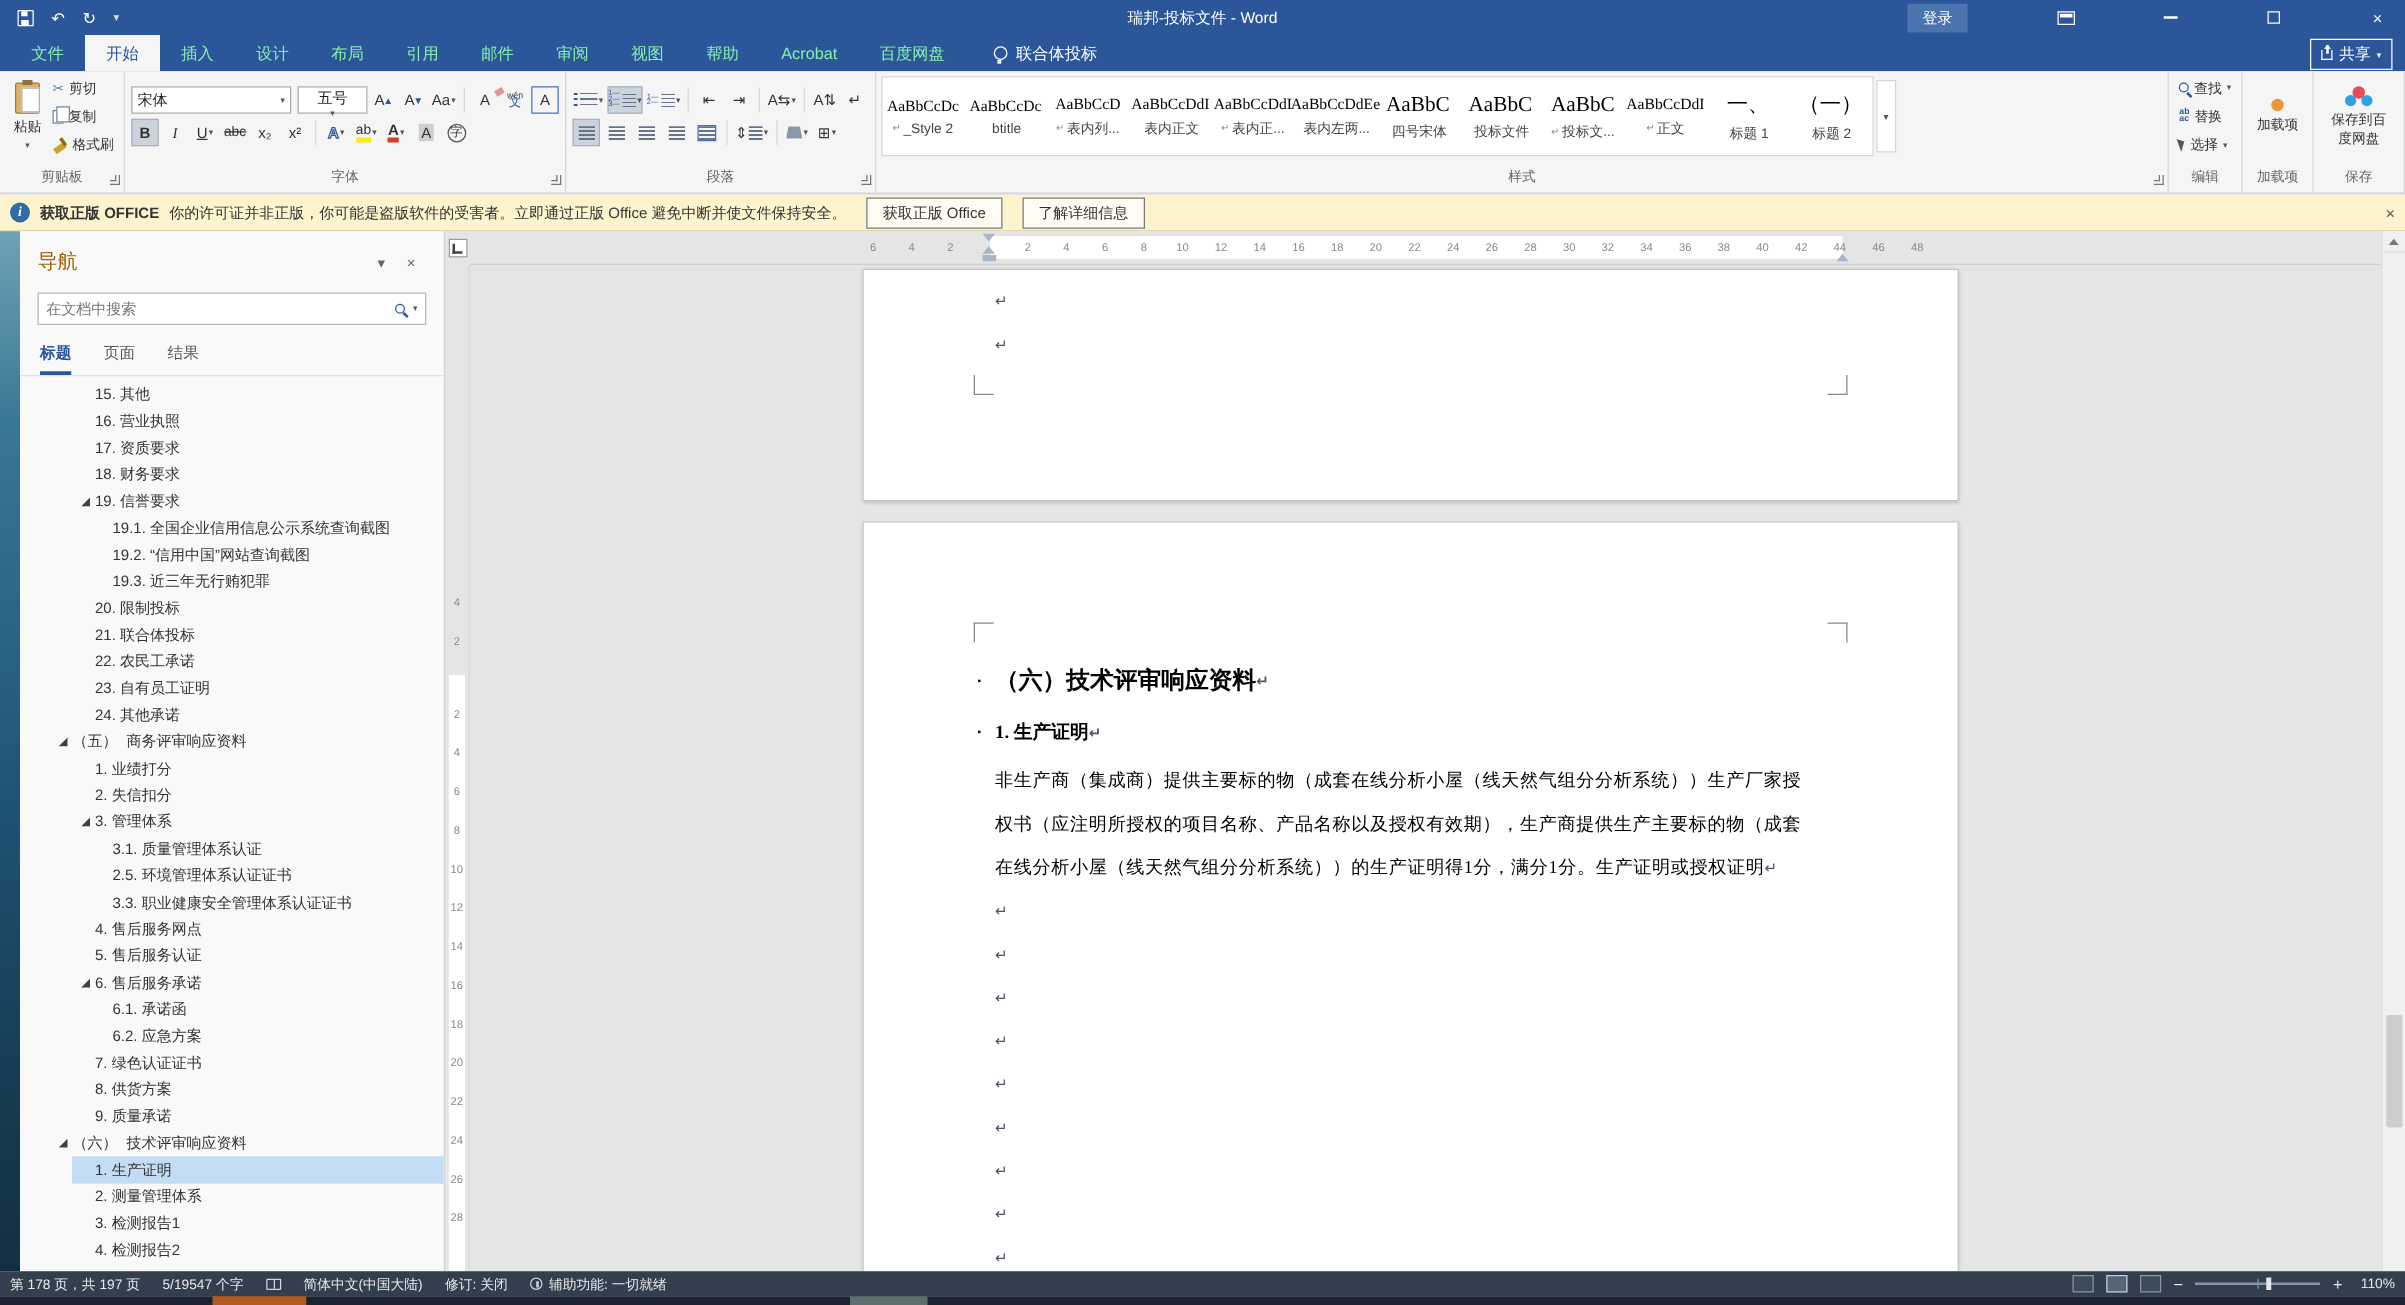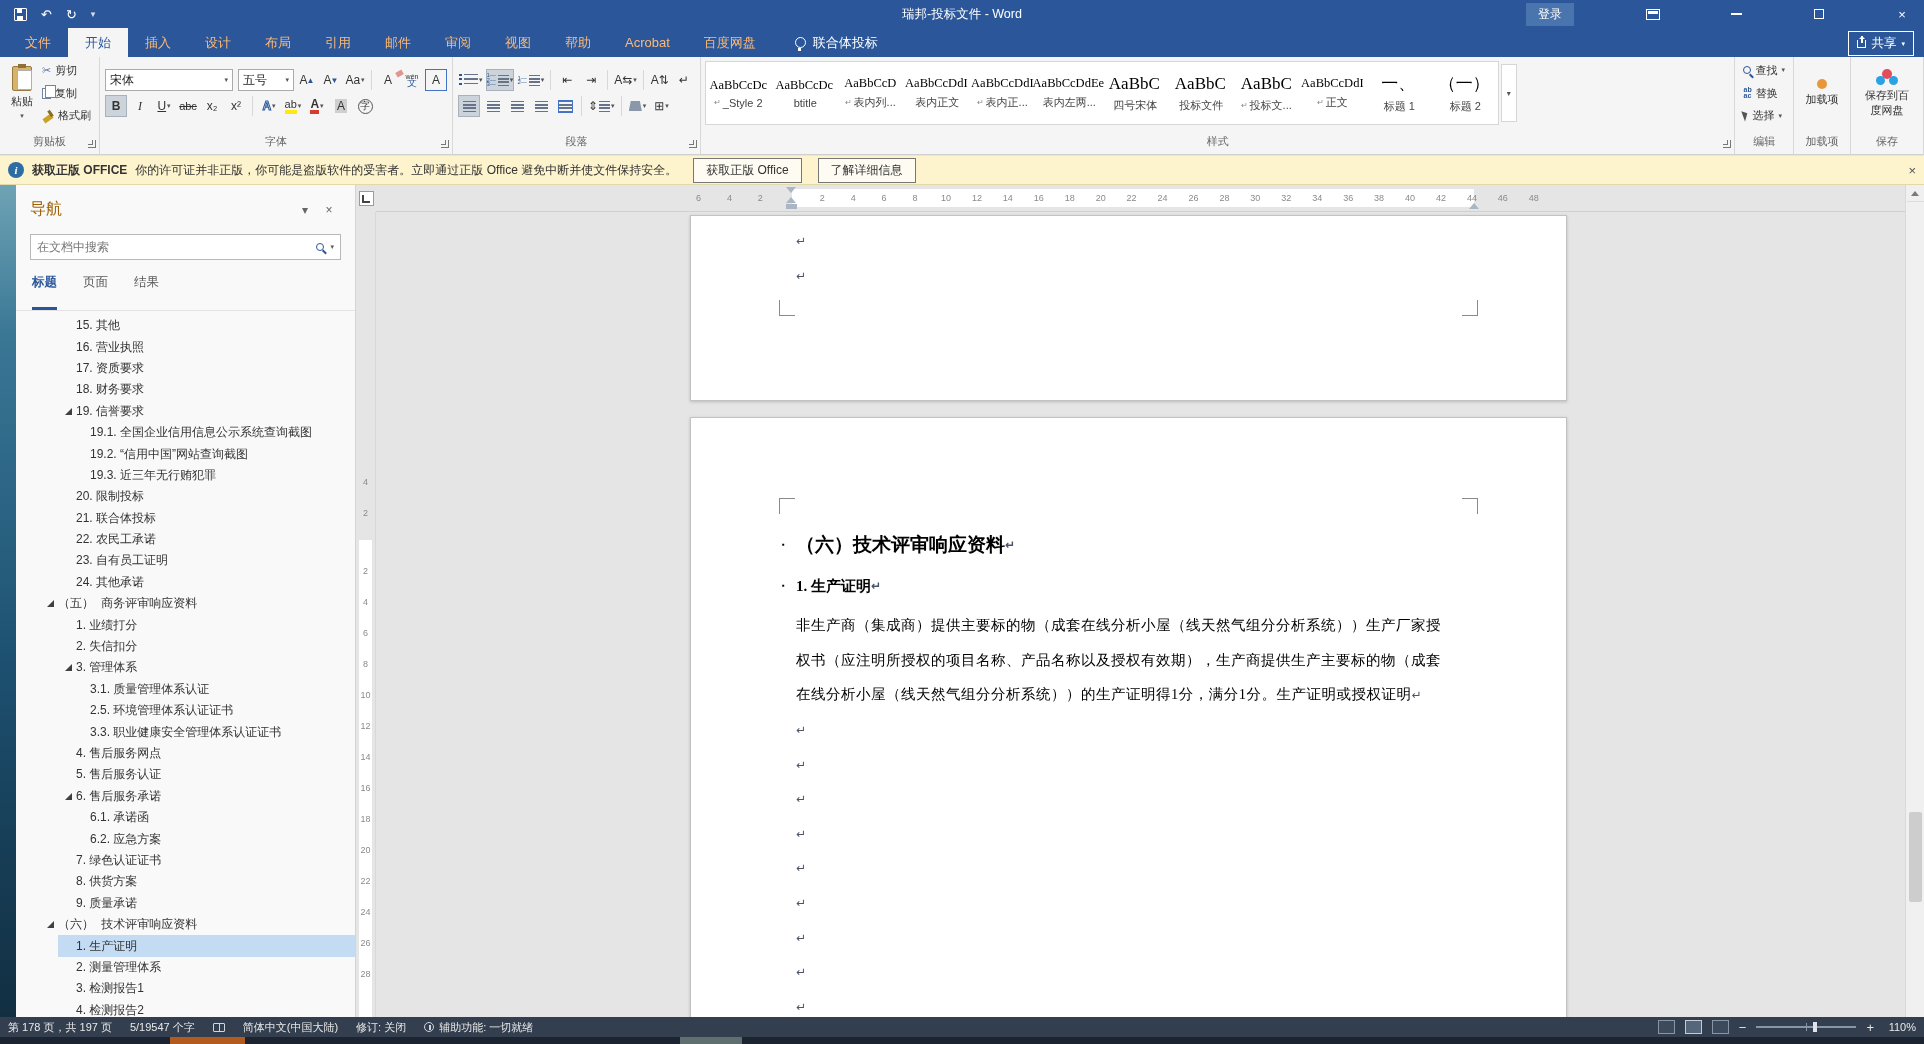--- a/index.html
+++ b/index.html
@@ -19,21 +19,21 @@
   .signin { background:#4a74ad; color:#fff; font-size:12px; padding:3px 12px; margin-right:18px; cursor:pointer; }
   .wc { width:44px; height:28px; display:flex; align-items:center; justify-content:center; font-size:13px; cursor:pointer; }
   .ribopt { width:14px; height:11px; border:1px solid #fff; position:relative; }
   .ribopt::before { content:''; position:absolute; left:1px; top:1px; width:10px; height:3px; background:#fff; }
   .minbar { width:11px; height:1.5px; background:#fff; }
   .restore { width:10px; height:10px; border:1px solid #fff; }
 
   
   .tabrow { position:absolute; left:0; top:28px; width:100%; height:29px; background:#2b579a; display:flex; align-items:flex-end; }
   .tabs { display:flex; height:29px; padding-left:8px; }
-  .tab { padding:0 17px; height:29px; display:flex; align-items:center; font-size:13px; color:#fdba74; cursor:pointer; }
+  .tab { padding:0 17px; height:29px; display:flex; align-items:center; font-size:13px; color:#86efac; cursor:pointer; }
   .tab.active { background:#f5f5f5; color:#2b579a; }
   .tellme { display:flex; align-items:center; gap:7px; color:#fff; font-size:13px; margin-left:22px; height:29px; cursor:pointer; }
   .bulb { width:11px; height:11px; border:1.5px solid #fff; border-radius:50%; position:relative; }
   .bulb::after { content:''; position:absolute; left:2.5px; top:10px; width:3px; height:3px; background:#fff; }
   .share-btn { position:absolute; right:10px; top:3px; border:1px solid #fff; color:#fff; font-size:12.5px; padding:3px 8px; display:flex; align-items:center; gap:5px; cursor:pointer; }
   .share-arrow { width:9px; height:8px; border:1px solid #fff; border-top:none; position:relative; display:inline-block; }
   .share-arrow::before { content:''; position:absolute; left:3px; top:-4px; width:1.5px; height:7px; background:#fff; }
   .share-arrow::after { content:''; position:absolute; left:1px; top:-4px; border-left:3px solid transparent; border-right:3px solid transparent; border-bottom:3px solid #fff; }
 
   
@@ -54,21 +54,21 @@
   .clipboard-icon { width:20px; height:25px; background:#d9b36c; border:1px solid #9a7b3f; border-radius:2px; position:relative; }
   .clipboard-icon::before { content:''; position:absolute; left:5px; top:-3px; width:8px; height:4px; background:#8e motionless; background:#8e7038; }
   .clipboard-icon::after { content:''; position:absolute; left:4px; top:3px; width:13px; height:18px; background:#fff; border:1px solid #b0b0b0; }
   .copy-ic { width:9px; height:11px; border:1px solid #6f85a0; background:#fff; position:relative; }
   .copy-ic::after { content:''; position:absolute; left:2px; top:-4px; width:9px; height:11px; border:1px solid #6f85a0; background:#fff; }
   .brush-ic { width:12px; height:12px; position:relative; }
   .brush-ic::before { content:''; position:absolute; left:1px; top:6px; width:10px; height:5px; background:#c9a227; transform:rotate(-35deg); }
   .brush-ic::after { content:''; position:absolute; left:7px; top:0; width:3px; height:7px; background:#8a6d1f; transform:rotate(-35deg); }
   .combo { background:#fff; border:1px solid #ababab; height:22px; display:flex; align-items:center; font-size:12px; color:#222; padding:0 4px; justify-content:space-between; cursor:pointer; }
   .fontname { width:128px; }
-  .fontsize { width:56px; margin-left:3px; }
+  .fontsize { width:56px; margin-left:3px;flex-direction:column; }
   .supmark { font-size:8px; margin-left:-2px; color:#2b579a; }
   .u-bar { text-decoration:underline; }
   .strike { text-decoration:line-through; font-size:11px; }
   .fx-a { color:#fff; -webkit-text-stroke:1px #2b579a; font-weight:bold; }
   .hl-ab { border-bottom:4px solid #ffe812; line-height:11px; font-size:11px; }
   .fc-a { border-bottom:4px solid #d83b2d; line-height:12px; font-weight:bold; }
   .shade-a { background:#cfcfcf; padding:0 2px; }
   .enclose-z { border:1px solid #555; border-radius:50%; font-size:10px; width:15px; height:15px; display:flex; align-items:center; justify-content:center; }
   .border-a { border:1px solid #4472c4; padding:0 2px; color:#333; }
   .eraser-a { position:relative; }
@@ -117,21 +117,21 @@
 
   
   .nav { width:340px; height:100%; background:#f9f9f9; border-right:1px solid #d4d4d4; display:flex; flex-direction:column; }
   .nav-head { display:flex; align-items:center; padding:14px 14px 6px 14px; }
   .nav-title { font-size:16px; color:#a16207; flex:1; }
   .nav-hbtn { color:#666; font-size:12px; width:24px; text-align:center; cursor:pointer; }
   .nav-search { margin:8px 14px 4px 14px; height:26px; background:#fff; border:1px solid #b8b8b8; display:flex; align-items:center; padding:0 6px; gap:6px; }
   .nav-search input { border:none; outline:none; flex:1; font-size:12px; color:#333; font-family:"Liberation Sans",sans-serif; background:transparent; }
   .nav-search input::placeholder { color:#767676; }
   .nav-tabs { display:flex; gap:26px; padding:10px 16px 0 16px; border-bottom:1px solid #e3e3e3; }
-  .nav-tab { font-size:12.5px; color:#595959; padding-bottom:16px; cursor:pointer; }
+  .nav-tab { font-size:12.5px; color:#595959; padding-bottom:6px; cursor:pointer; }
   .nav-tab.active { color:#2b579a; font-weight:bold; border-bottom:3px solid #2b579a; }
   .nav-list { flex:1; overflow:hidden; padding-top:4px; }
   .nav-item { height:21.4px; display:flex; align-items:center; font-size:12px; color:#333; cursor:pointer; white-space:nowrap; }
   .nav-item .tri { width:16px; display:flex; align-items:center; justify-content:center; flex:none; }
   .nav-item.expanded .tri::after { content:''; width:0; height:0; border-bottom:7px solid #404040; border-left:7px solid transparent; }
   .nav-item.lvl-1 { padding-left:26px;font-family:Liberation Mono, monospace; }
   .nav-item.lvl-2 { padding-left:44px; }
   .nav-item.lvl-3 { padding-left:58px; }
   .nav-item.selected { background:linear-gradient(to right,transparent 42px,#c4dcf3 42px); }
 

